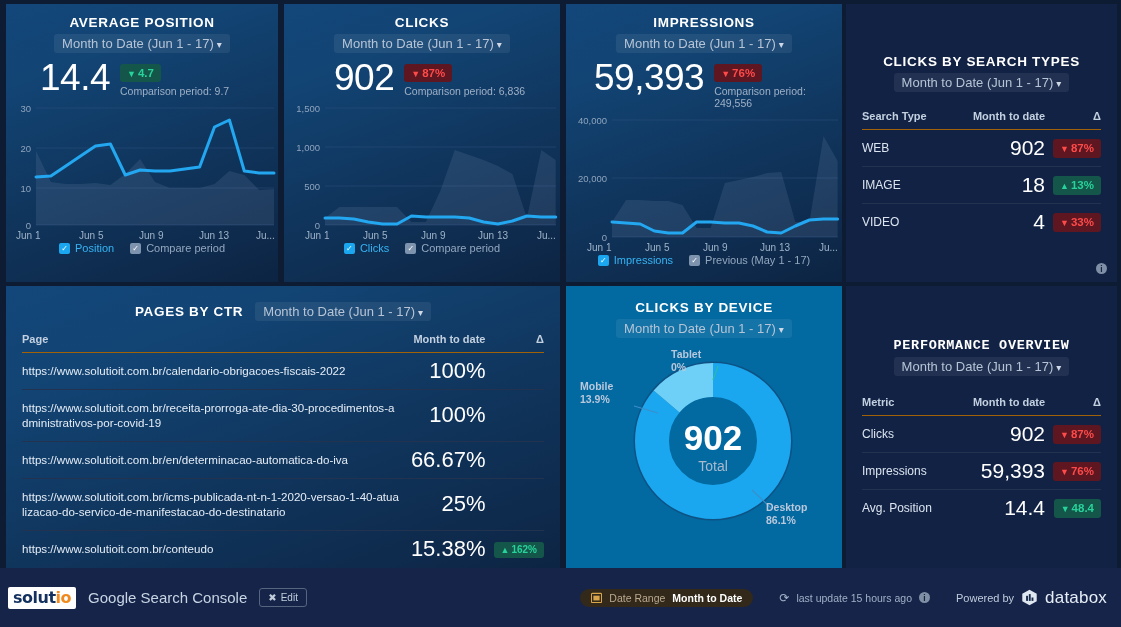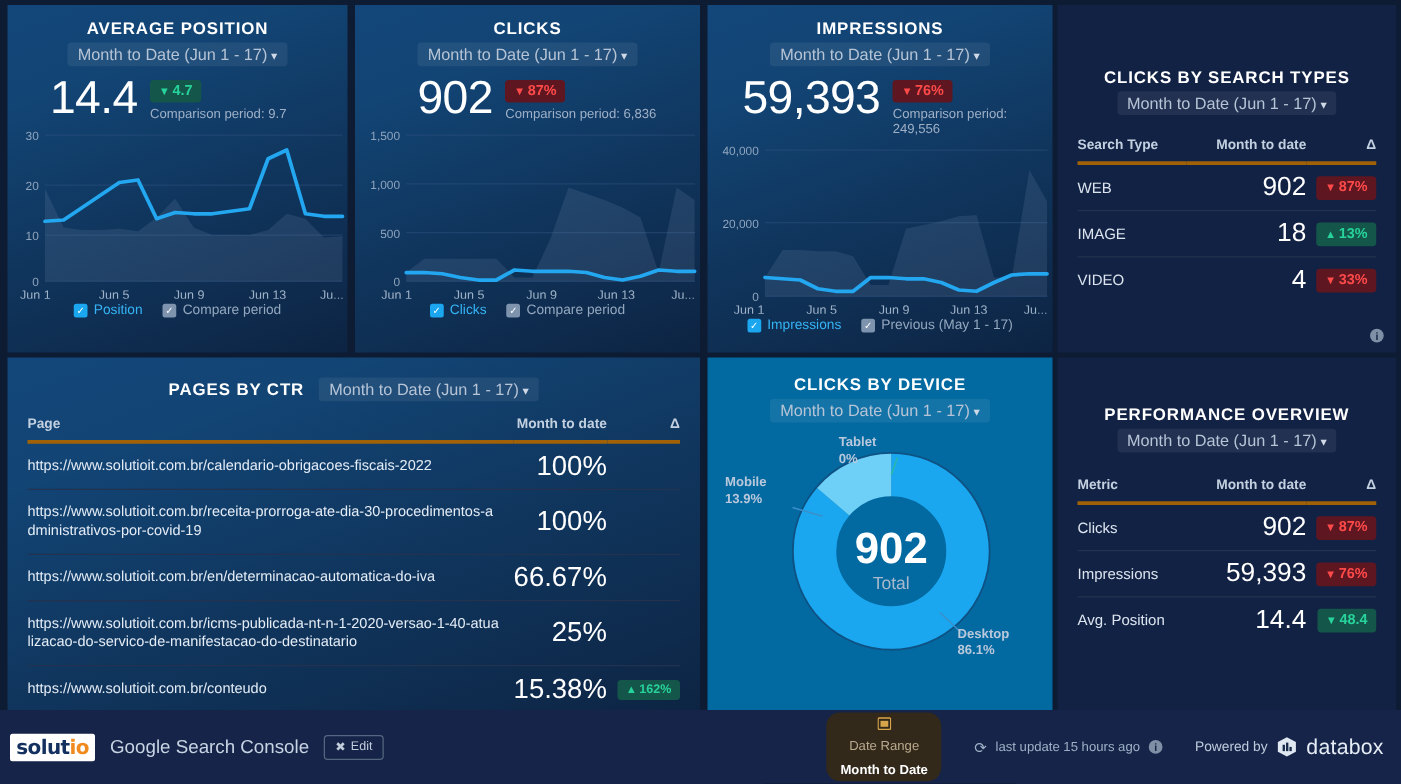--- a/index.html
+++ b/index.html
@@ -57,21 +57,21 @@
         align-items: center; justify-content: center; font-size: 8px; color: #fff; }
   .cb.blue { background: #1aa7f0; }
   .cb.gray { background: #7e93ad; }
   .lg.blue span.t { color: #35b4f5; }
   .lg.gray span.t { color: #93a7bf; }
 
   
   .tbl { width: 100%; border-collapse: collapse; }
   .tbl th {
     color: #c3d0e0; font-size: 11px; font-weight: bold; text-align: left;
-    padding: 6px 0 7px; border-bottom: 3px solid #a16207;
+    padding: 6px 0 7px; border-bottom: 1px solid #a16207;
   }
   .tbl td { border-bottom: 1px solid #22324f; }
   .tbl tr:last-child td { border-bottom: none; }
   .cell-name { color: #dbe4ef; font-size: 12px; padding: 9px 0; }
   .cell-val  { color: #ffffff; font-size: 21px; font-weight: 300; text-align: right; padding: 6px 0; white-space: nowrap; }
   .cell-delta{ text-align: right; padding: 6px 0 6px 8px; width: 54px; }
   .th-right { text-align: right !important; }
   .th-delta { text-align: right !important; width: 54px; }
 
   
@@ -102,21 +102,21 @@
   .logo-box .o { color: #f08a1e; }
   .fname { color: #c8d4e4; font-size: 15px; margin-left: 12px; }
   .edit-btn {
     margin-left: 12px; border: 1px solid #54657f; border-radius: 3px;
     color: #c2cddc; font-size: 10px; padding: 3px 8px; cursor: pointer;
     display: flex; align-items: center; gap: 4px;
   }
   .f-right { margin-left: auto; display: flex; align-items: center; gap: 26px; padding-right: 14px; }
   .date-pill {
     display: flex; align-items: center; gap: 7px; background: #33291b;
-    border-radius: 11px; padding: 3px 11px; cursor: pointer; flex-direction: column;
+    border-radius: 11px; padding: 3px 11px; cursor: pointer;
   }
   .date-pill .dp-lbl { color: #b9a98e; font-size: 10.5px; }
   .date-pill .dp-val { color: #ffffff; font-size: 10.5px; font-weight: bold; }
   .upd { display: flex; align-items: center; gap: 7px; color: #9fb0c6; font-size: 10.5px; }
   .powered { display: flex; align-items: center; gap: 7px; color: #c0ccdd; font-size: 11px; }
   .dbx { color: #e6edf6; font-size: 17px; letter-spacing: .2px; }
   .info-dot {
     width: 11px; height: 11px; border-radius: 50%; background: #7e8fa6;
     color: #13253f; font-size: 8.5px; font-weight: bold;
     display: inline-flex; align-items: center; justify-content: center;
@@ -370,21 +370,21 @@
         <div>13.9%</div>
       </div>
       <div class="dl t3" style="left:200px; top:163px;">
         <div>Desktop</div>
         <div>86.1%</div>
       </div>
     </div>
   </div>
 
   <div class="panel panel-flat" style="left:846px; top:286px; width:271px; height:290px;">
-    <div class="p-title" style="padding-top:38px;">PERFORMANCE OVERVIEW</div>
+    <div class="p-title" style="padding-top:52px;font-family:Liberation Mono, monospace;">PERFORMANCE OVERVIEW</div>
     <div class="p-sub">
       <span>Month to Date (Jun 1 - 17)</span><span class="chev">▾</span>
     </div>
     <div style="padding:14px 16px 0 16px;">
       <table class="tbl">
         <thead>
           <tr>
             <th>Metric</th>
             <th class="th-right">Month to date</th>
             <th class="th-delta">Δ</th>

